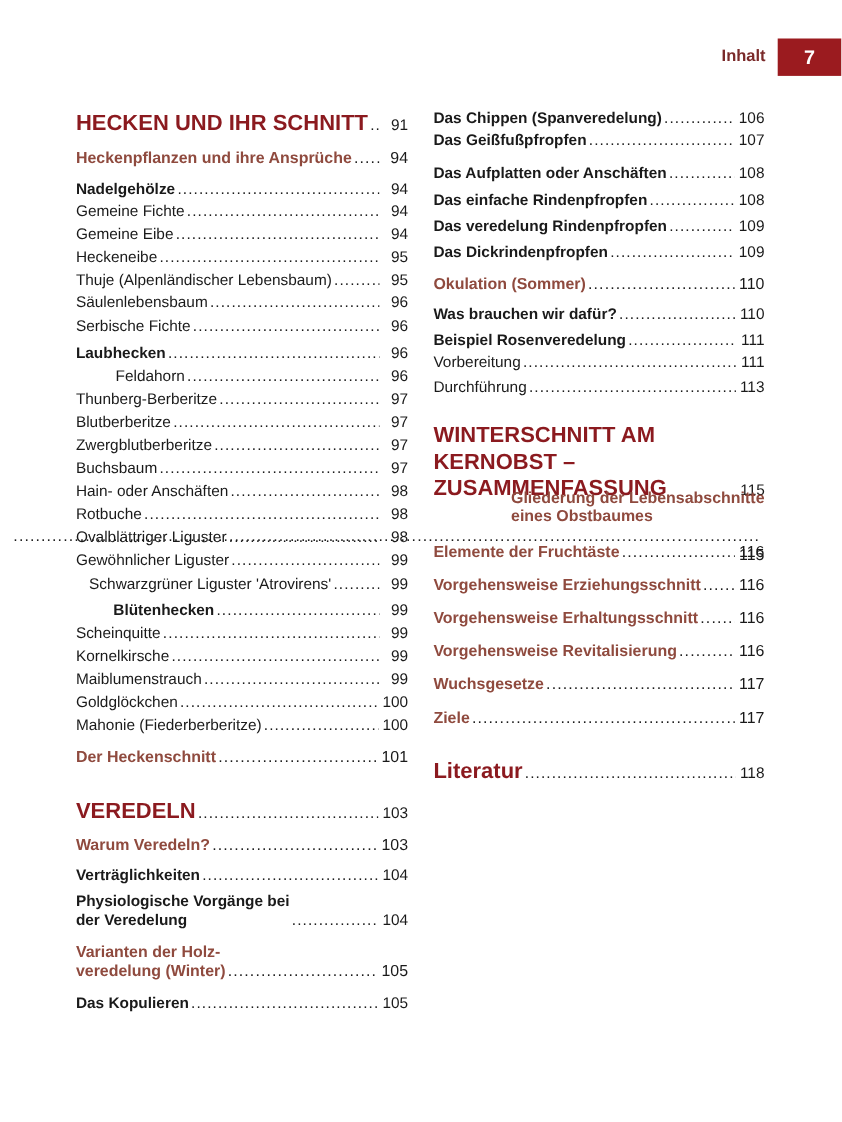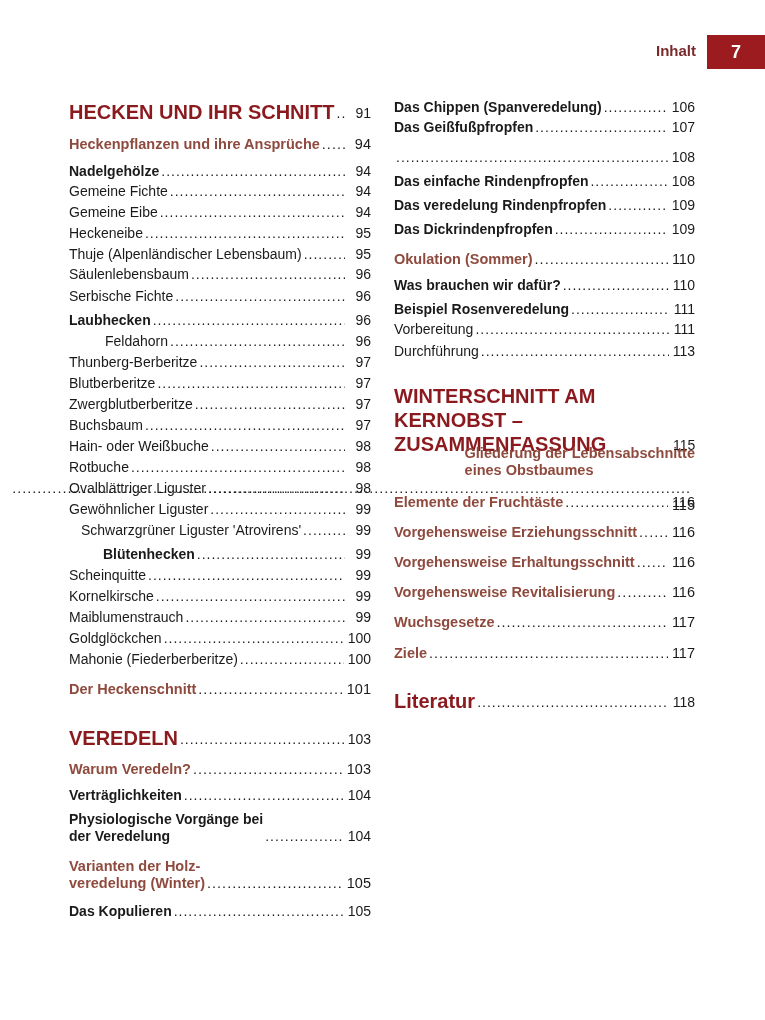--- a/index.html
+++ b/index.html
@@ -106,21 +106,21 @@
       <span class="t">Zwergblutberberitze</span>
       <span class="dots"></span>
       <span class="p">97</span>
     </div>
     <div class="row lvl-item" style="top: 417px;">
       <span class="t">Buchsbaum</span>
       <span class="dots"></span>
       <span class="p">97</span>
     </div>
     <div class="row lvl-item" style="top: 438px;">
-      <span class="t">Hain- oder Weißbuche</span>
+      <span class="t">Hain- oder Anschäften</span>
       <span class="dots"></span>
       <span class="p">98</span>
     </div>
     <div class="row lvl-item" style="top: 459px;">
       <span class="t">Rotbuche</span>
       <span class="dots"></span>
       <span class="p">98</span>
     </div>
     <div class="row lvl-item" style="top: 480px;">
       <span class="t">Ovalblättriger Liguster</span>
@@ -208,20 +208,21 @@
       <span class="t">Das Chippen (Spanveredelung)</span>
       <span class="dots"></span>
       <span class="p">106</span>
     </div>
     <div class="row lvl-group" style="top: 119px;">
       <span class="t">Das Geißfußpfropfen</span>
       <span class="dots"></span>
       <span class="p">107</span>
     </div>
     <div class="row lvl-group" style="top: 149px;">
+      <span class="t">Das Aufplatten oder Anschäften</span>
       <span class="dots"></span>
       <span class="p">108</span>
     </div>
     <div class="row lvl-group" style="top: 173px;">
       <span class="t">Das einfache Rindenpfropfen</span>
       <span class="dots"></span>
       <span class="p">108</span>
     </div>
     <div class="row lvl-group" style="top: 197px;">
       <span class="t">Das veredelung Rindenpfropfen</span>

